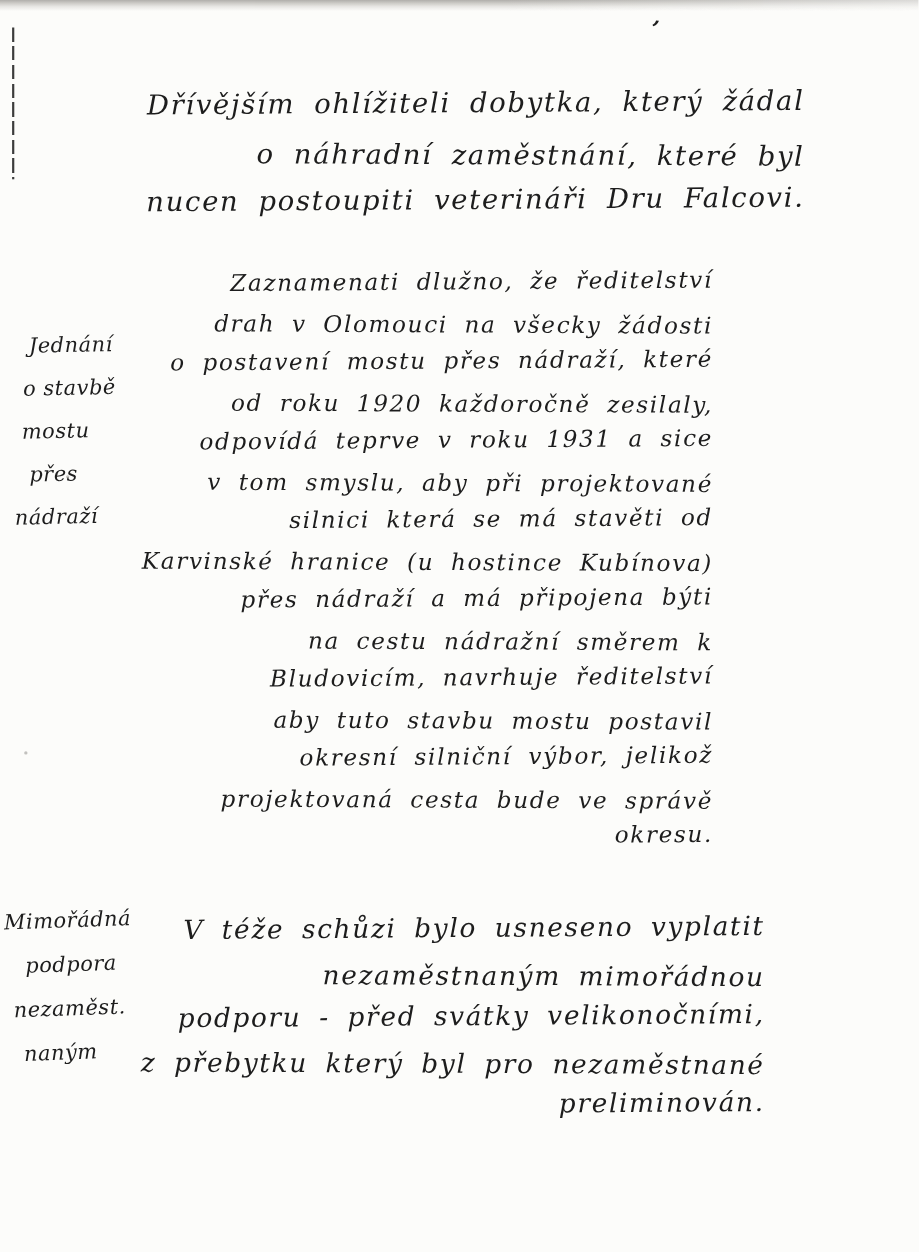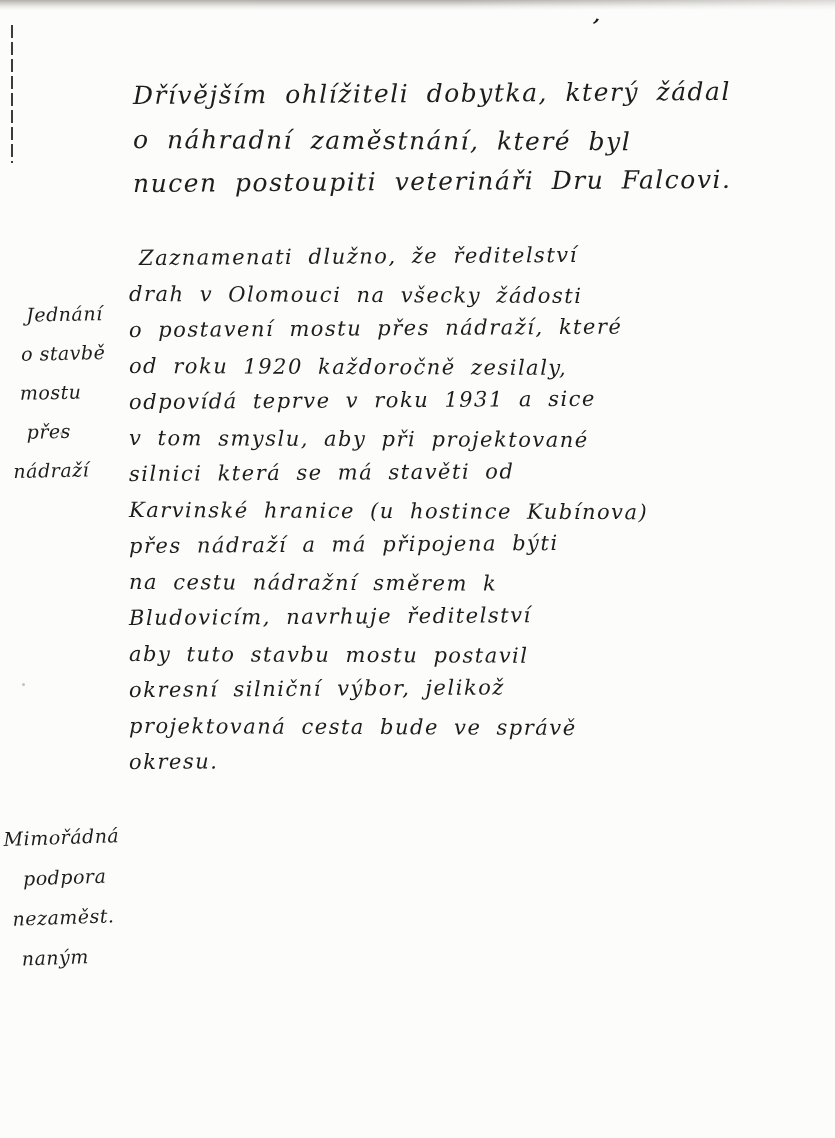--- a/index.html
+++ b/index.html
@@ -34,21 +34,21 @@
     font-size:20px;font-weight:bold;color:#1d1d1d;
     transform:rotate(8deg);
   }
   .speck{position:absolute;width:3px;height:3px;border-radius:50%;background:#55524e;opacity:.35;}
   
   .hw{
     font-style:italic;
     color:#1d1d1d;
     white-space:nowrap;
   }
-  .para{position:absolute;}
+  .para{position:absolute;text-align:right;}
   .para .line{transform-origin:left center;}
   .para .line:nth-child(odd){transform:rotate(-0.4deg);}
   .para .line:nth-child(even){transform:rotate(0.25deg);}
   .p1{left:133px;top:74px;font-size:25px;line-height:44px;letter-spacing:1.5px;word-spacing:8px;}
   .p2{left:129px;top:240px;font-size:21px;line-height:36px;letter-spacing:1.5px;word-spacing:7px;}
   .p2 .line:first-child{margin-left:10px;}
   .p3{left:128px;top:826px;font-size:24px;line-height:40px;letter-spacing:1.5px;word-spacing:7px;}
   .p3 .line:first-child{margin-left:-18px;}
   
   .mnote{position:absolute;font-size:19px;letter-spacing:.5px;}
@@ -108,14 +108,21 @@
     <div class="line">Karvinské hranice (u hostince Kubínova)</div>
     <div class="line">přes nádraží a má připojena býti</div>
     <div class="line">na cestu nádražní směrem k</div>
     <div class="line">Bludovicím, navrhuje ředitelství</div>
     <div class="line">aby tuto stavbu mostu postavil</div>
     <div class="line">okresní silniční výbor, jelikož</div>
     <div class="line">projektovaná cesta bude ve správě</div>
     <div class="line">okresu.</div>
   </div>
 
+  <div class="para p3 hw">
+    <div class="line">V téže schůzi bylo usneseno vyplatit</div>
+    <div class="line">nezaměstnaným mimořádnou</div>
+    <div class="line">podporu - před svátky velikonočními,</div>
+    <div class="line">z přebytku který byl pro nezaměstnané</div>
+    <div class="line">preliminován.</div>
+  </div>
 
 </div>
 
 </body></html>

